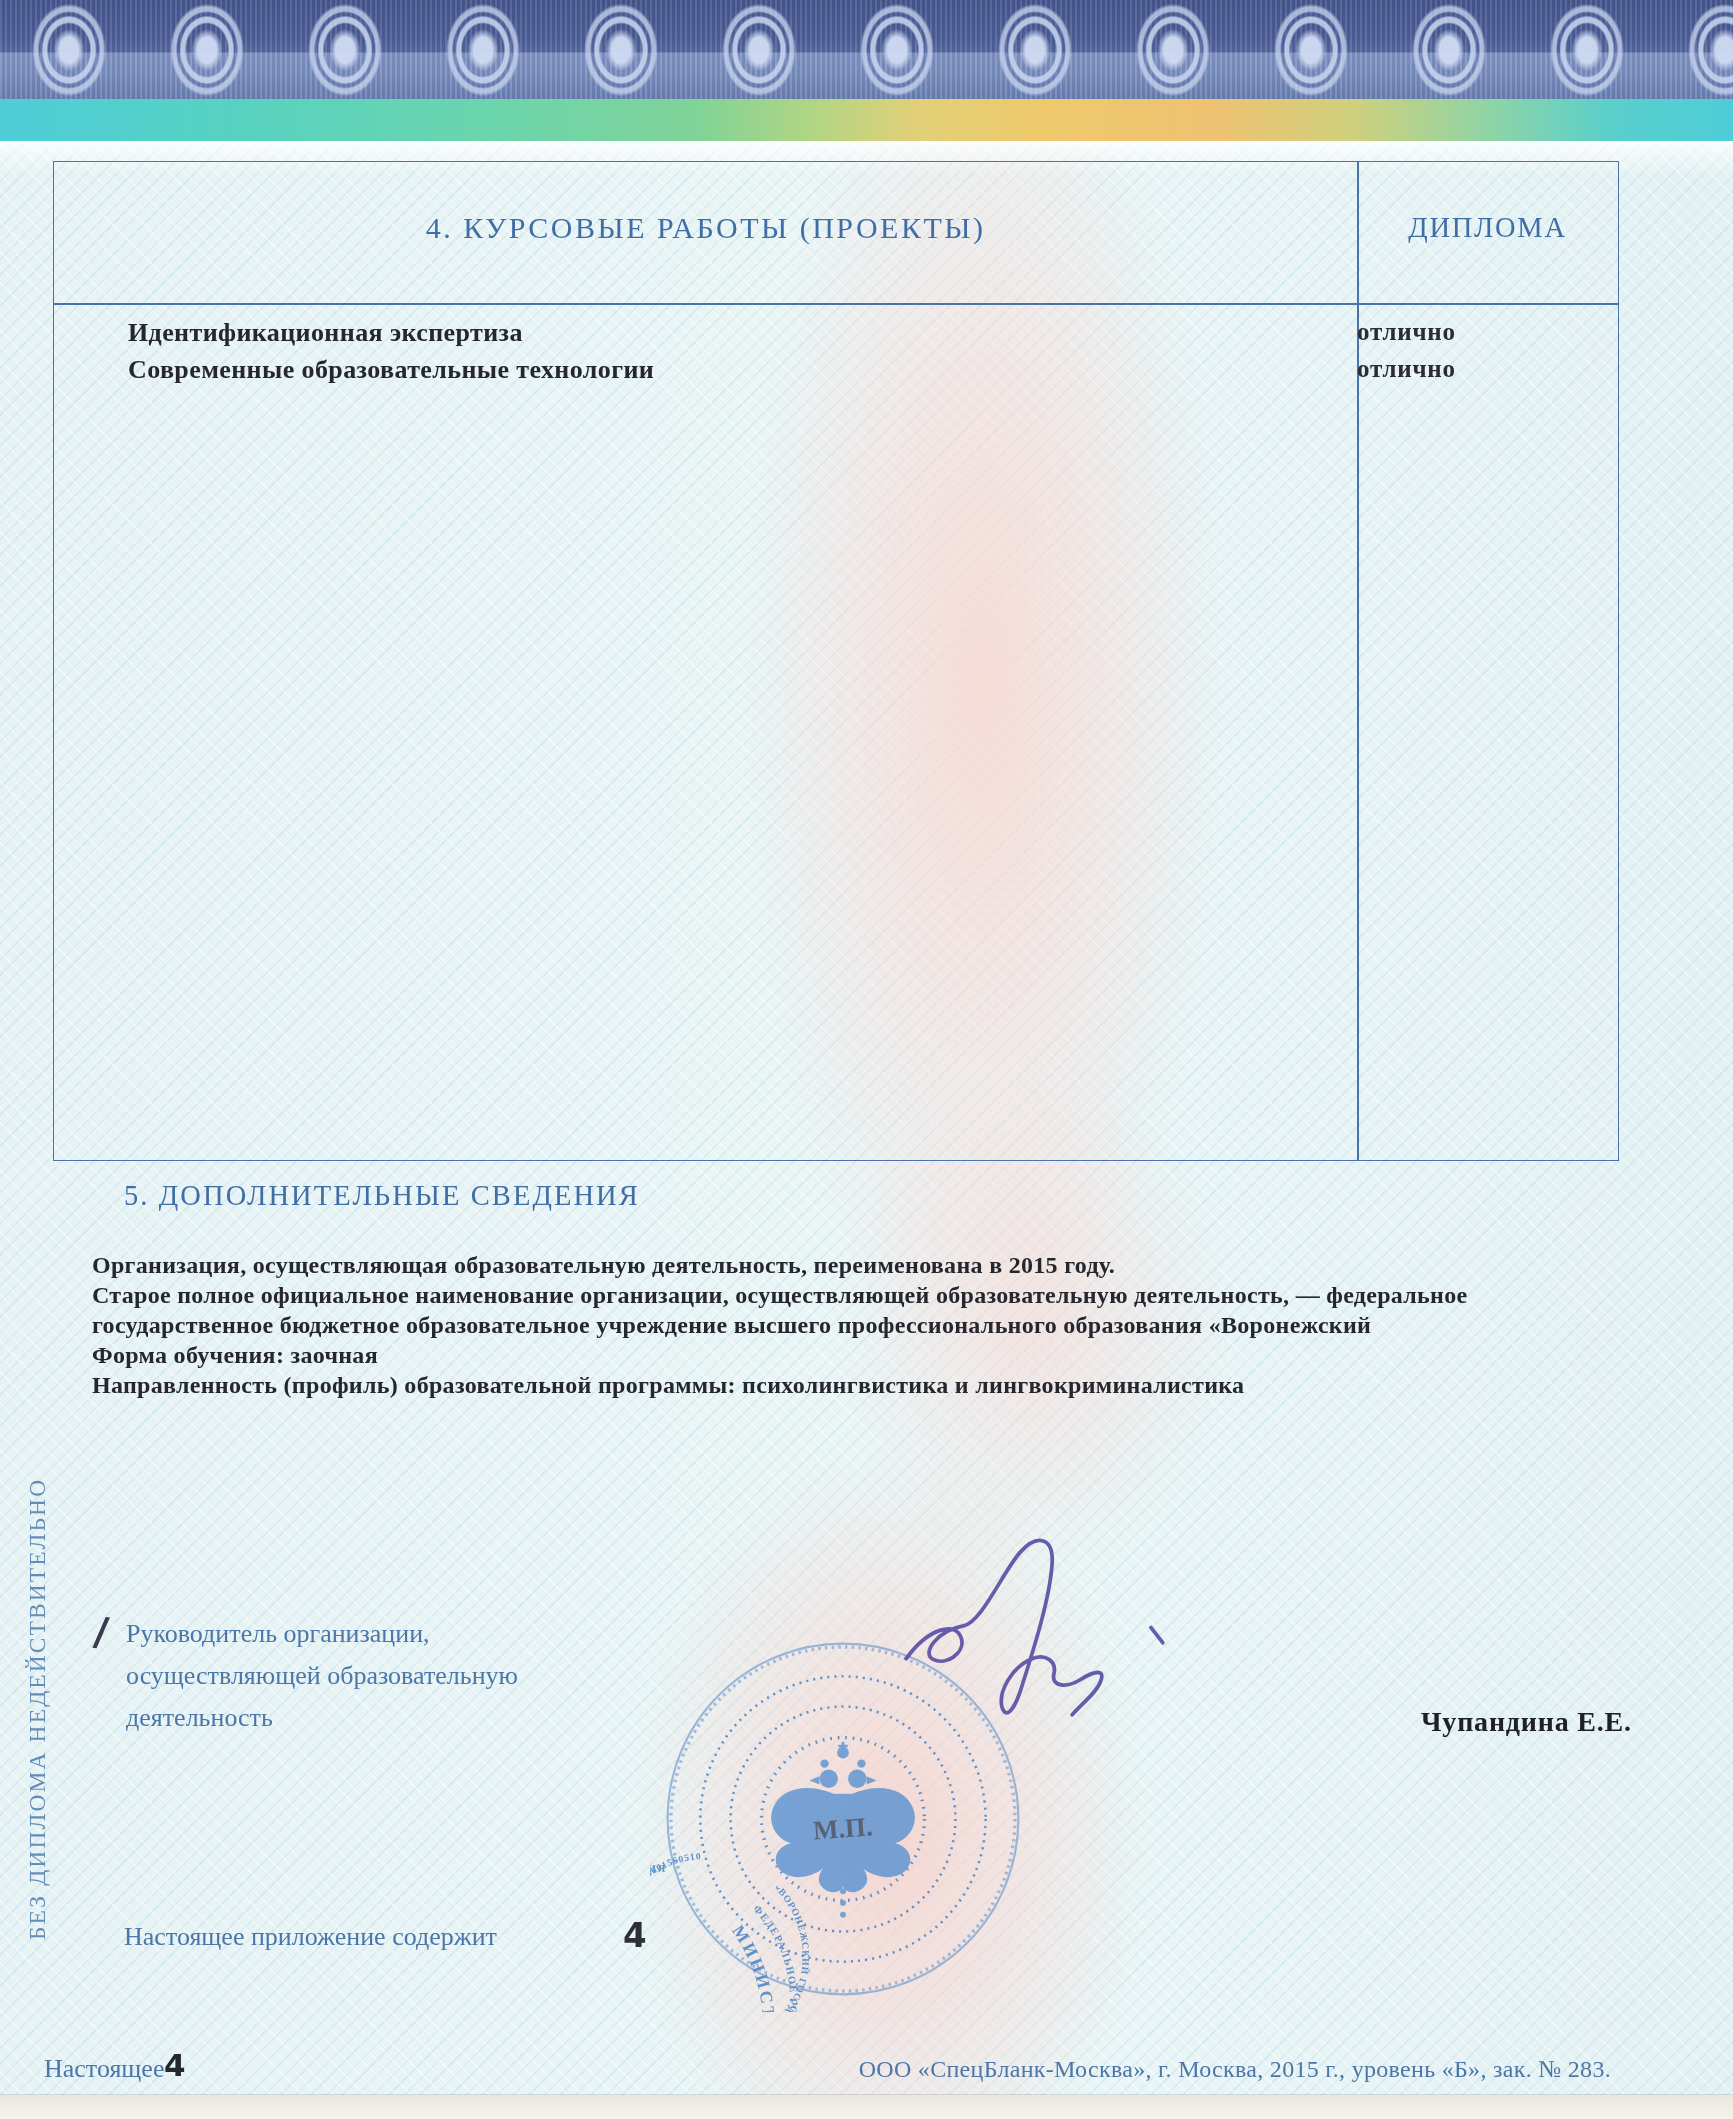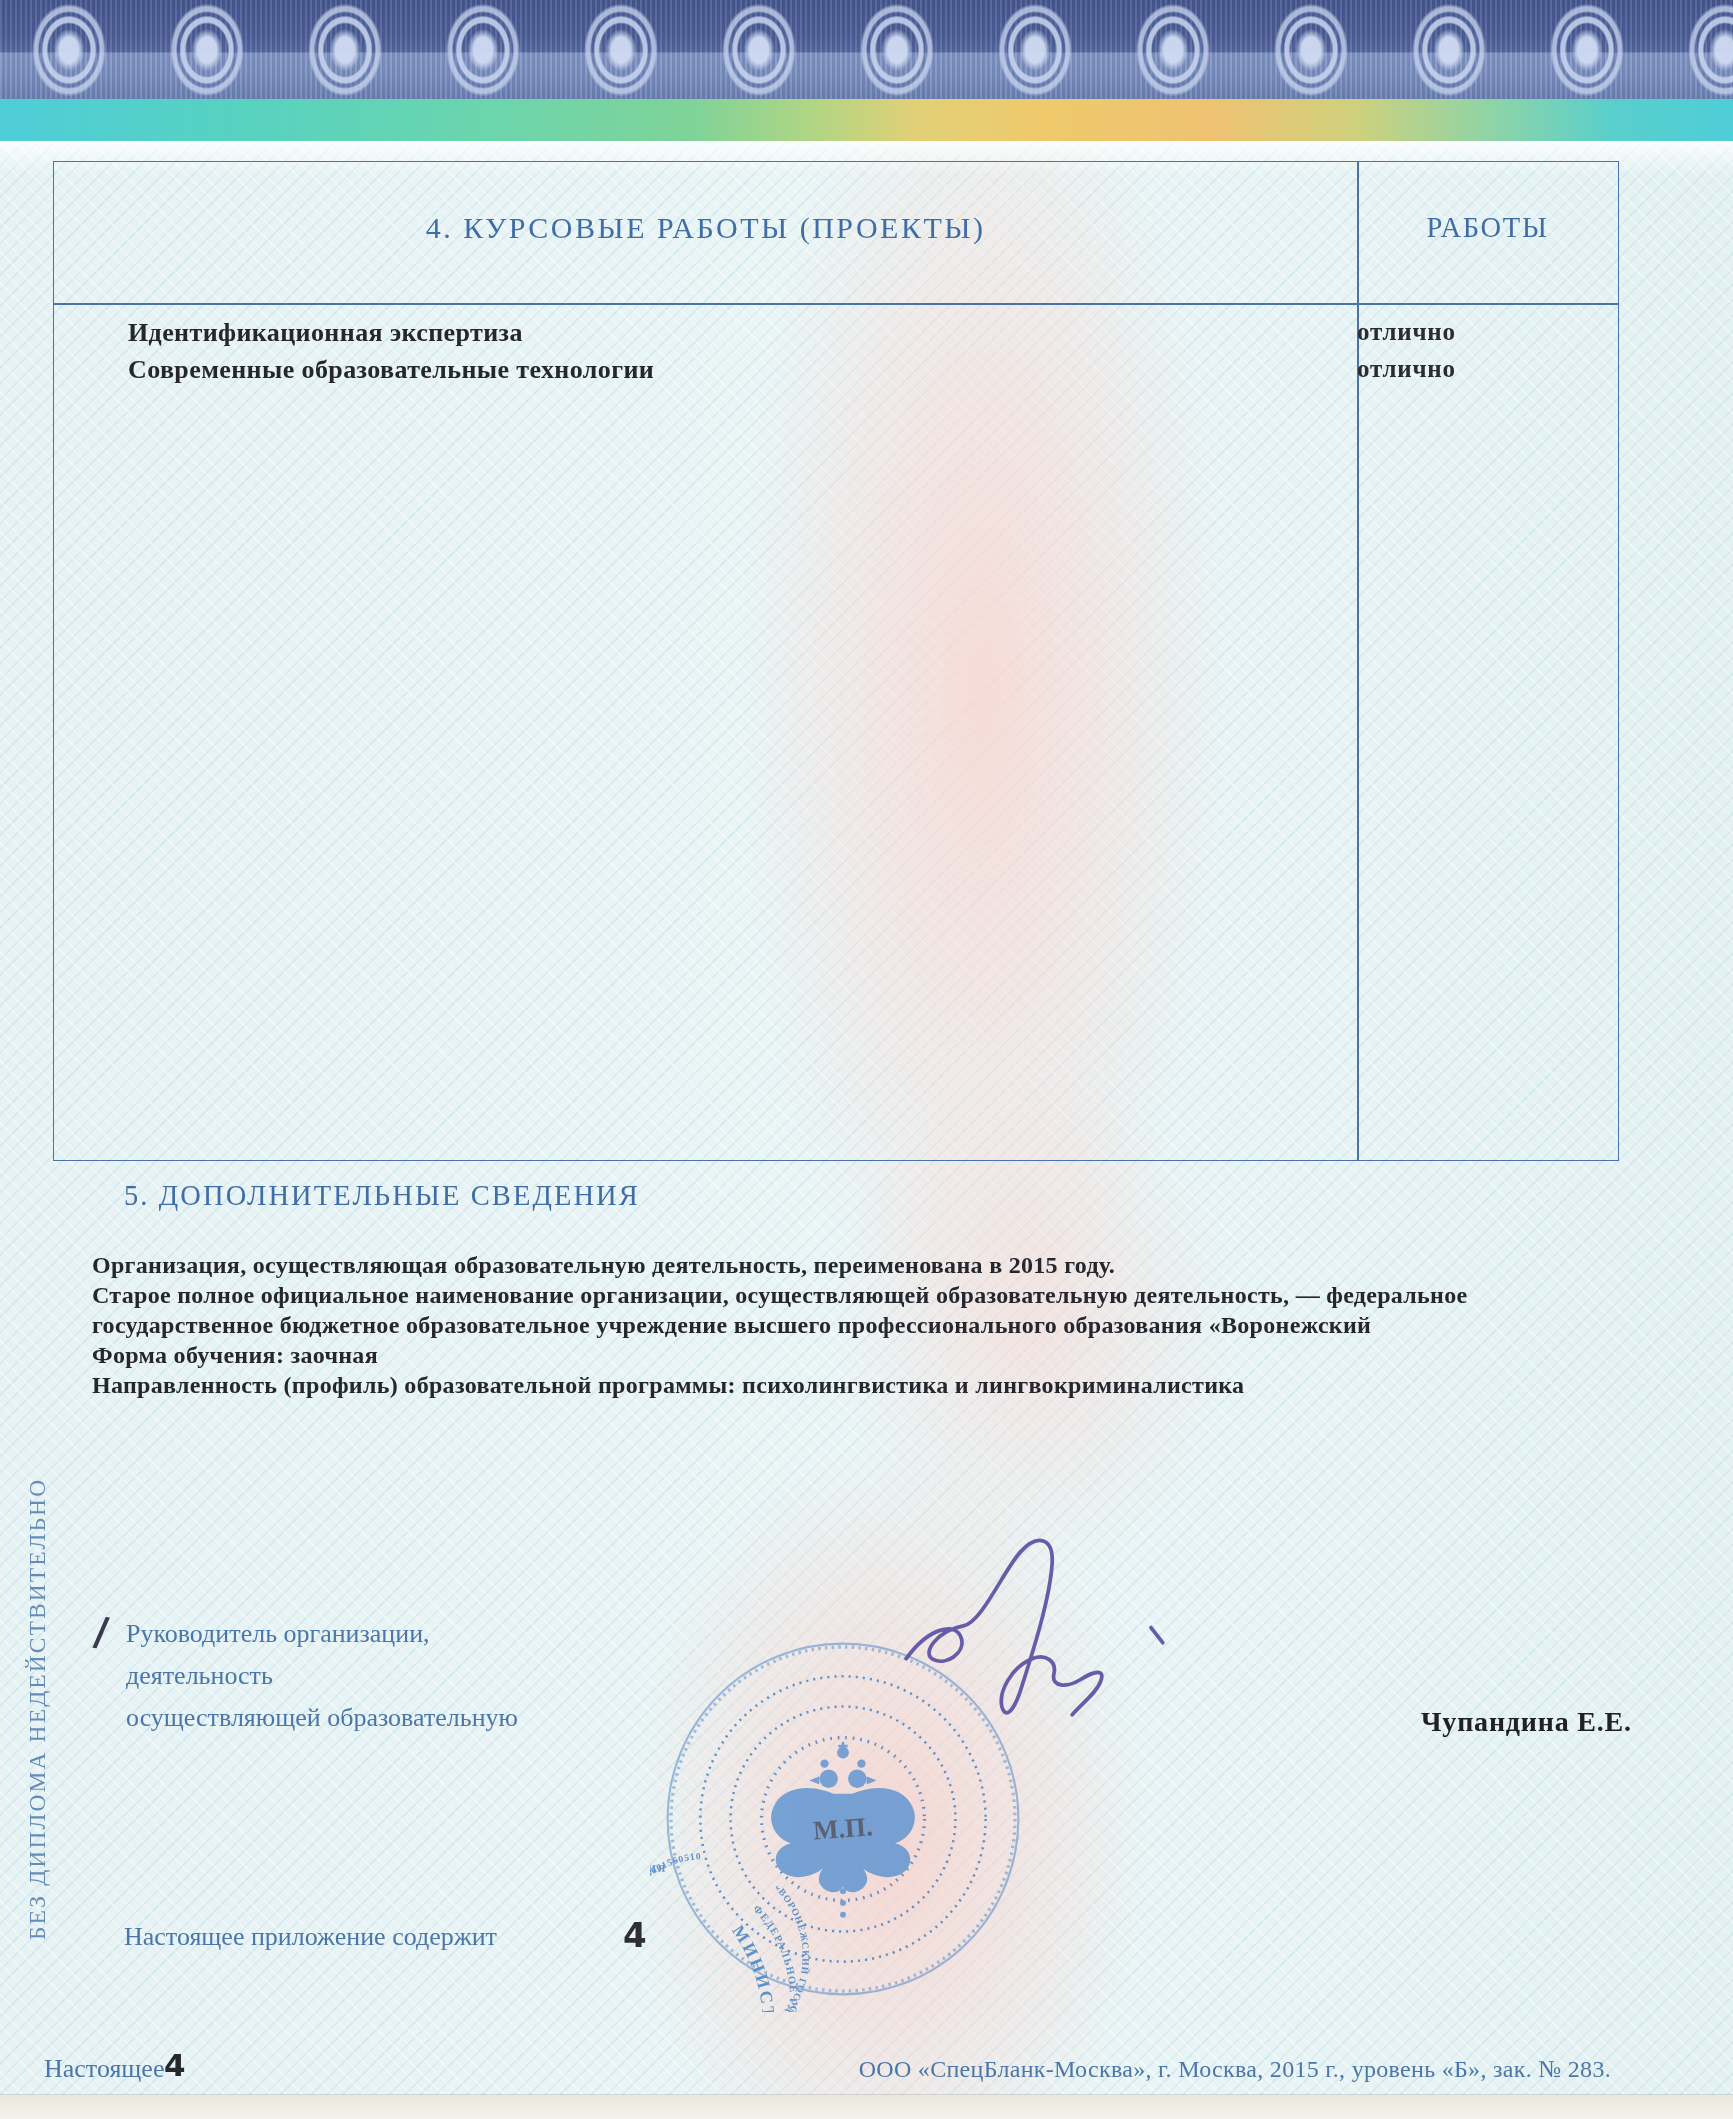--- a/index.html
+++ b/index.html
@@ -109,42 +109,42 @@
 <div class="page">
 
   <div class="guilloche"></div>
   <div class="color-stripe"></div>
   <div class="stripe-fade"></div>
 
   <div class="ctable">
     <div class="vdiv"></div>
     <div class="hdiv"></div>
     <div class="ctable-title">4. КУРСОВЫЕ РАБОТЫ (ПРОЕКТЫ)</div>
-    <div class="grade-header">РАБОТЫ</div>
+    <div class="grade-header">ДИПЛОМА</div>
 
     <div class="course-name row1">Идентификационная экспертиза</div>
     <div class="grade-val row1">отлично</div>
     <div class="course-name row2">Современные образовательные технологии</div>
     <div class="grade-val row2">отлично</div>
   </div>
 
   <div class="sec5-heading">5. ДОПОЛНИТЕЛЬНЫЕ СВЕДЕНИЯ</div>
   <div class="info-lines">
     <div>Организация, осуществляющая образовательную деятельность, переименована в 2015 году.</div>
     <div>Старое полное официальное наименование организации, осуществляющей образовательную деятельность, — федеральное</div>
     <div>государственное бюджетное образовательное учреждение высшего профессионального образования «Воронежский</div>
     <div>Форма обучения: заочная</div>
     <div>Направленность (профиль) образовательной программы: психолингвистика и лингвокриминалистика</div>
   </div>
 
   <div class="slash-mark">/</div>
   <div class="role-label">
     <div>Руководитель организации,</div>
+    <div>осуществляющей образовательную</div>
     <div>деятельность</div>
-    <div>осуществляющей образовательную</div>
   </div>
   <div class="signer-name">Чупандина Е.Е.</div>
 
   <svg class="seal-svg" viewBox="0 0 460 460">
     <defs>
       <path id="ring1" d="M97,363 A188,188 0 1,1 96.7,362.6"></path>
       <path id="ring2" d="M122.5,337.5 A152,152 0 1,1 122.2,337.2"></path>
       <path id="ring3" d="M148,312 A116,116 0 1,1 147.7,311.7"></path>
     </defs>
     <g stroke="#4c86c6" fill="none">

